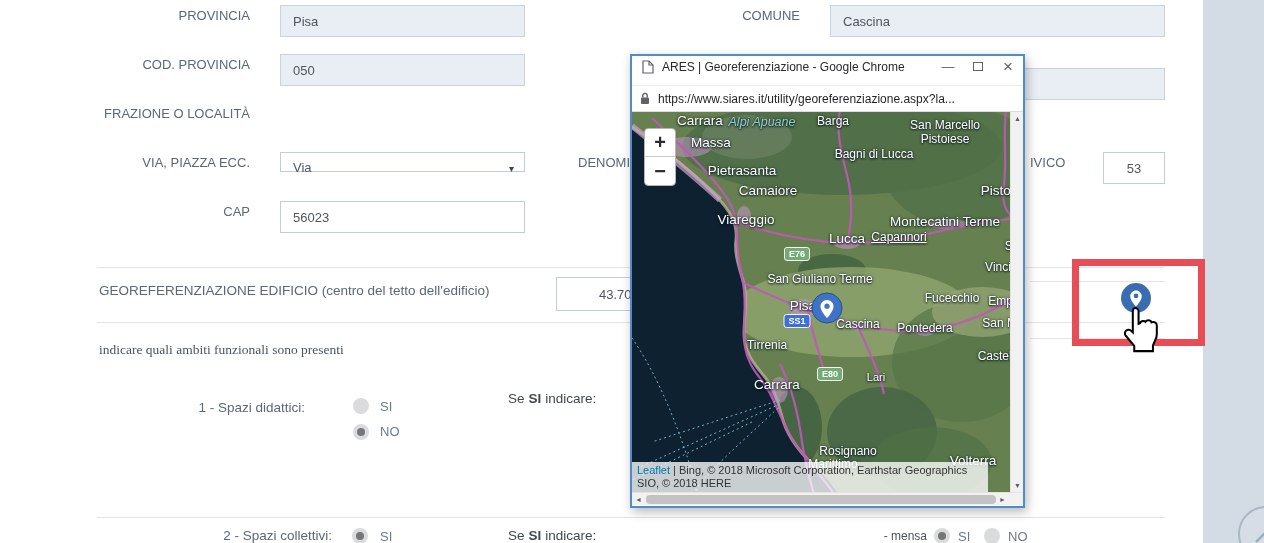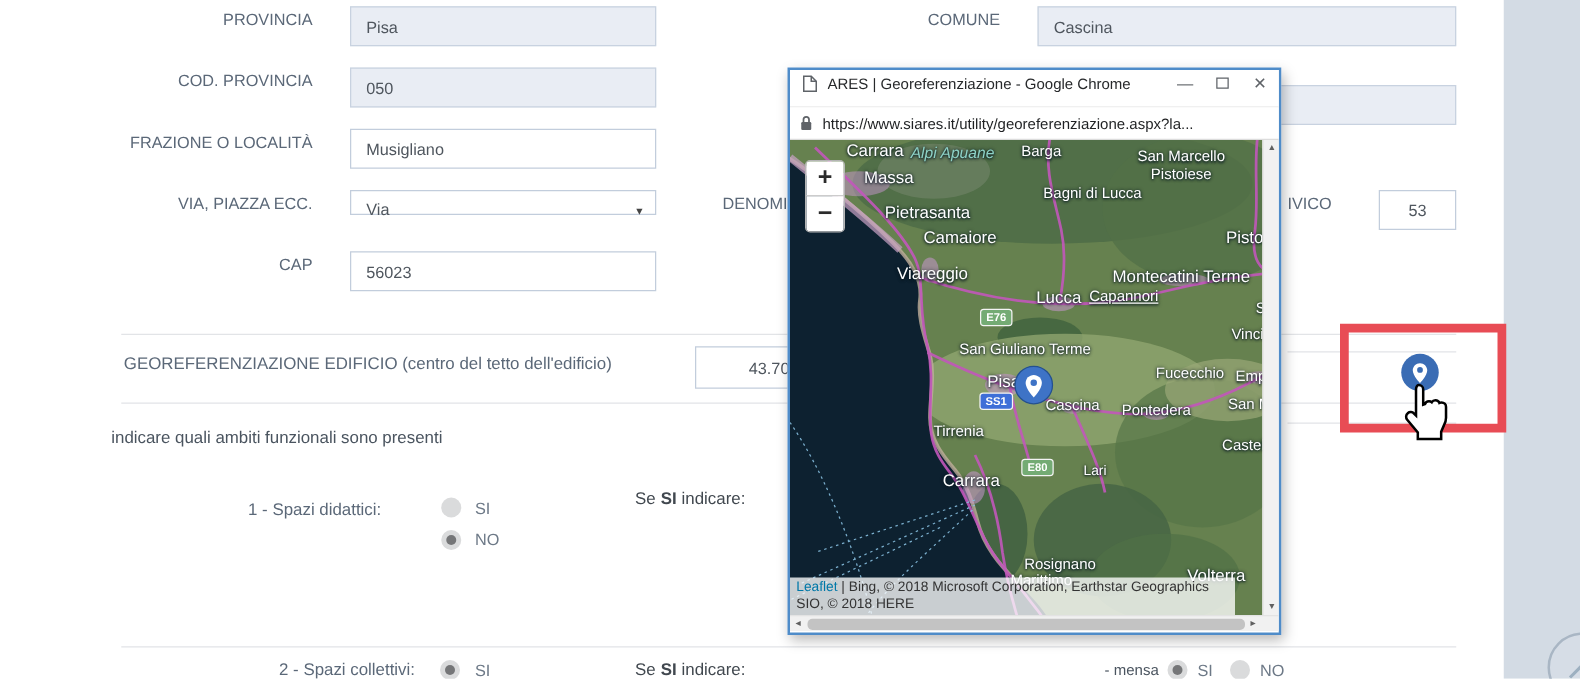--- a/index.html
+++ b/index.html
@@ -77,21 +77,20 @@
 
 <div class="page">
 
   <div class="flabel r" style="left:40px;top:8px;width:210px;">PROVINCIA</div>
   <input class="finput dis" style="left: 280px; top: 5px; width: 245px;" readonly="" value="Pisa">
 
   <div class="flabel r" style="left:40px;top:57px;width:210px;">COD. PROVINCIA</div>
   <input class="finput dis" style="left: 280px; top: 54px; width: 245px;" readonly="" value="050">
 
   <div class="flabel r" style="left:40px;top:106px;width:210px;">FRAZIONE O LOCALITÀ</div>
-  <input class="finput" style="left: 280px; top: 103px; width: 245px;" value="Musigliano">
 
   <div class="flabel r" style="left:40px;top:155px;width:210px;">VIA, PIAZZA ECC.</div>
   <div class="fselect" style="left:280px;top:152px;width:245px;">
     <span>Via</span>
     <span class="caret">▾</span>
   </div>
 
   <div class="flabel r" style="left:40px;top:204px;width:210px;">CAP</div>
   <input class="finput" style="left: 280px; top: 201px; width: 245px;" value="56023">
 
@@ -103,21 +102,21 @@
   <div class="flabel" style="left:1030px;top:155px;">IVICO</div>
   <input class="finput" style="left: 1103px; top: 152px; width: 62px; text-align: center; padding: 0px 6px;" value="53">
 
   <div class="divider" style="left:97px;top:267px;width:1068px;"></div>
   <div class="divider" style="left:1030px;top:281px;width:135px;"></div>
   <div class="flabel" style="left:99px;top:283px;font-size:13.5px;">GEOREFERENZIAZIONE EDIFICIO (centro del tetto dell'edificio)</div>
   <input class="finput" style="left: 556px; top: 277px; width: 160px; height: 34px; padding-left: 42px;" value="43.705212">
   <div class="divider" style="left:97px;top:322px;width:1068px;"></div>
   <div class="divider" style="left:1030px;top:338px;width:135px;"></div>
 
-  <div class="flabel" style="left:89px;top:342px;font-size:13.5px;color:#4a545f;">indicare quali ambiti funzionali sono presenti</div>
+  <div class="flabel" style="left:99px;top:342px;font-size:13.5px;color:#4a545f;font-family:Liberation Serif, serif;">indicare quali ambiti funzionali sono presenti</div>
 
   <div class="flabel r" style="left:90px;top:400px;width:215px;font-size:13.5px;">1 - Spazi didattici:</div>
   <div class="rad" style="left:353px;top:398px;"></div>
   <div class="radlab" style="left:380px;top:399px;">SI</div>
   <div class="rad sel" style="left:353px;top:424px;"></div>
   <div class="radlab" style="left:380px;top:424px;">NO</div>
 
   <div class="sesi" style="left:508px;top:391px;">
     <span>Se</span>
       <span class="b">SI</span>

